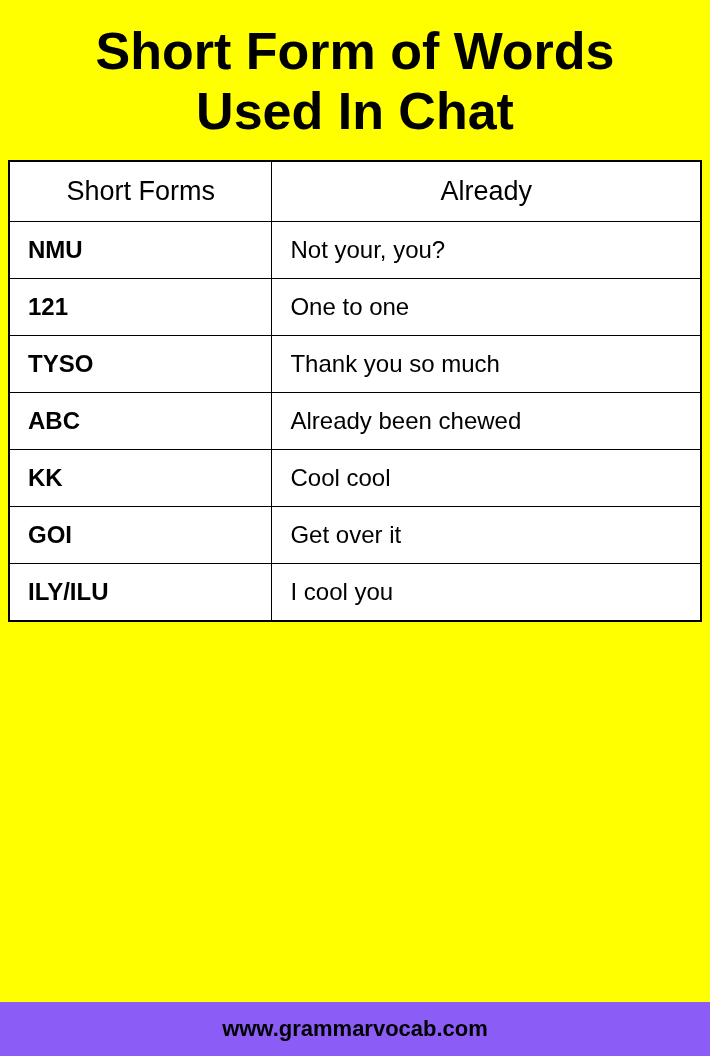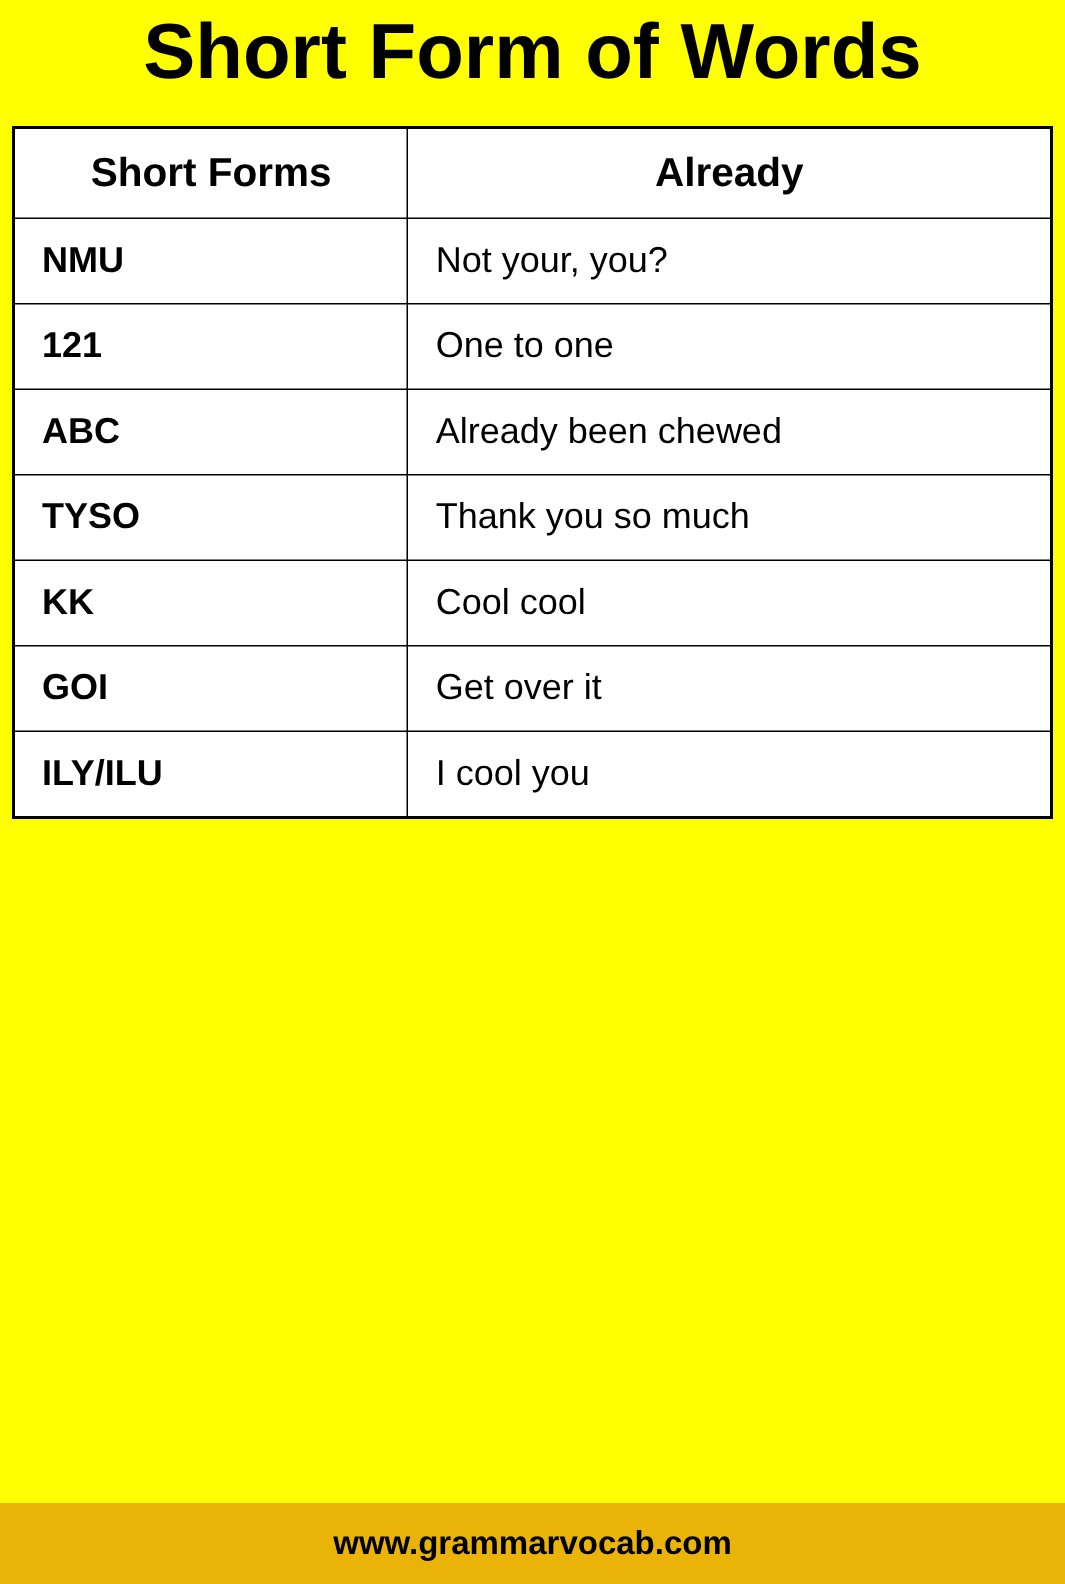--- a/index.html
+++ b/index.html
@@ -15,21 +15,21 @@
       font-family: Arial, sans-serif;
       display: flex;
       flex-direction: column;
       align-items: center;
     }
 
     .header {
       width: 100%;
       background-color: #FFFF00;
       text-align: center;
-      padding: 6px 20px 18px 20px;
+      padding: 22px 20px 18px 20px;
     }
 
     .header h1 {
       font-size: 52px;
       font-weight: 900;
       color: #000000;
       line-height: 1.15;
       font-family: Arial, sans-serif;
     }
 
@@ -48,55 +48,56 @@
 
     th, td {
       border: 1.5px solid #000000;
       padding: 14px 18px;
       font-size: 24px;
       font-family: Arial, sans-serif;
       vertical-align: middle;
     }
 
     th {
-      font-weight: 700;
+      font-weight: 400;
       font-size: 27px;
       background-color: #FFFFFF;
     }
 
     td:first-child {
       font-weight: 900;
       width: 38%;
     }
 
     td:last-child {
       font-weight: 400;
       width: 62%;
     }
 
     .footer {
       width: 100%;
-      background-color: #eab308;
+      background-color: #8b5cf6;
       text-align: center;
       padding: 14px 0;
     }
 
     .footer span {
       font-size: 22px;
       font-weight: 700;
       color: #000000;
       font-family: Arial, sans-serif;
     }
   </style>
 </head>
 <body>
 
 <div class="header">
   <h1>
     <span>Short Form of Words</span><br>
+    <span>Used In Chat</span>
   </h1>
 </div>
 
 <div class="table-container">
   <table>
     <thead>
       <tr>
         <th>Short Forms</th>
         <th>Already</th>
       </tr>
@@ -104,26 +105,26 @@
     <tbody id="table-body">
     <tr>
           <td>NMU</td>
           <td>Not your, you?</td>
         </tr>
         <tr>
           <td>121</td>
           <td>One to one</td>
         </tr>
         <tr>
+          <td>TYSO</td>
+          <td>Thank you so much</td>
+        </tr>
+        <tr>
           <td>ABC</td>
           <td>Already been chewed</td>
-        </tr>
-        <tr>
-          <td>TYSO</td>
-          <td>Thank you so much</td>
         </tr>
         <tr>
           <td>KK</td>
           <td>Cool cool</td>
         </tr>
         <tr>
           <td>GOI</td>
           <td>Get over it</td>
         </tr>
         <tr>

